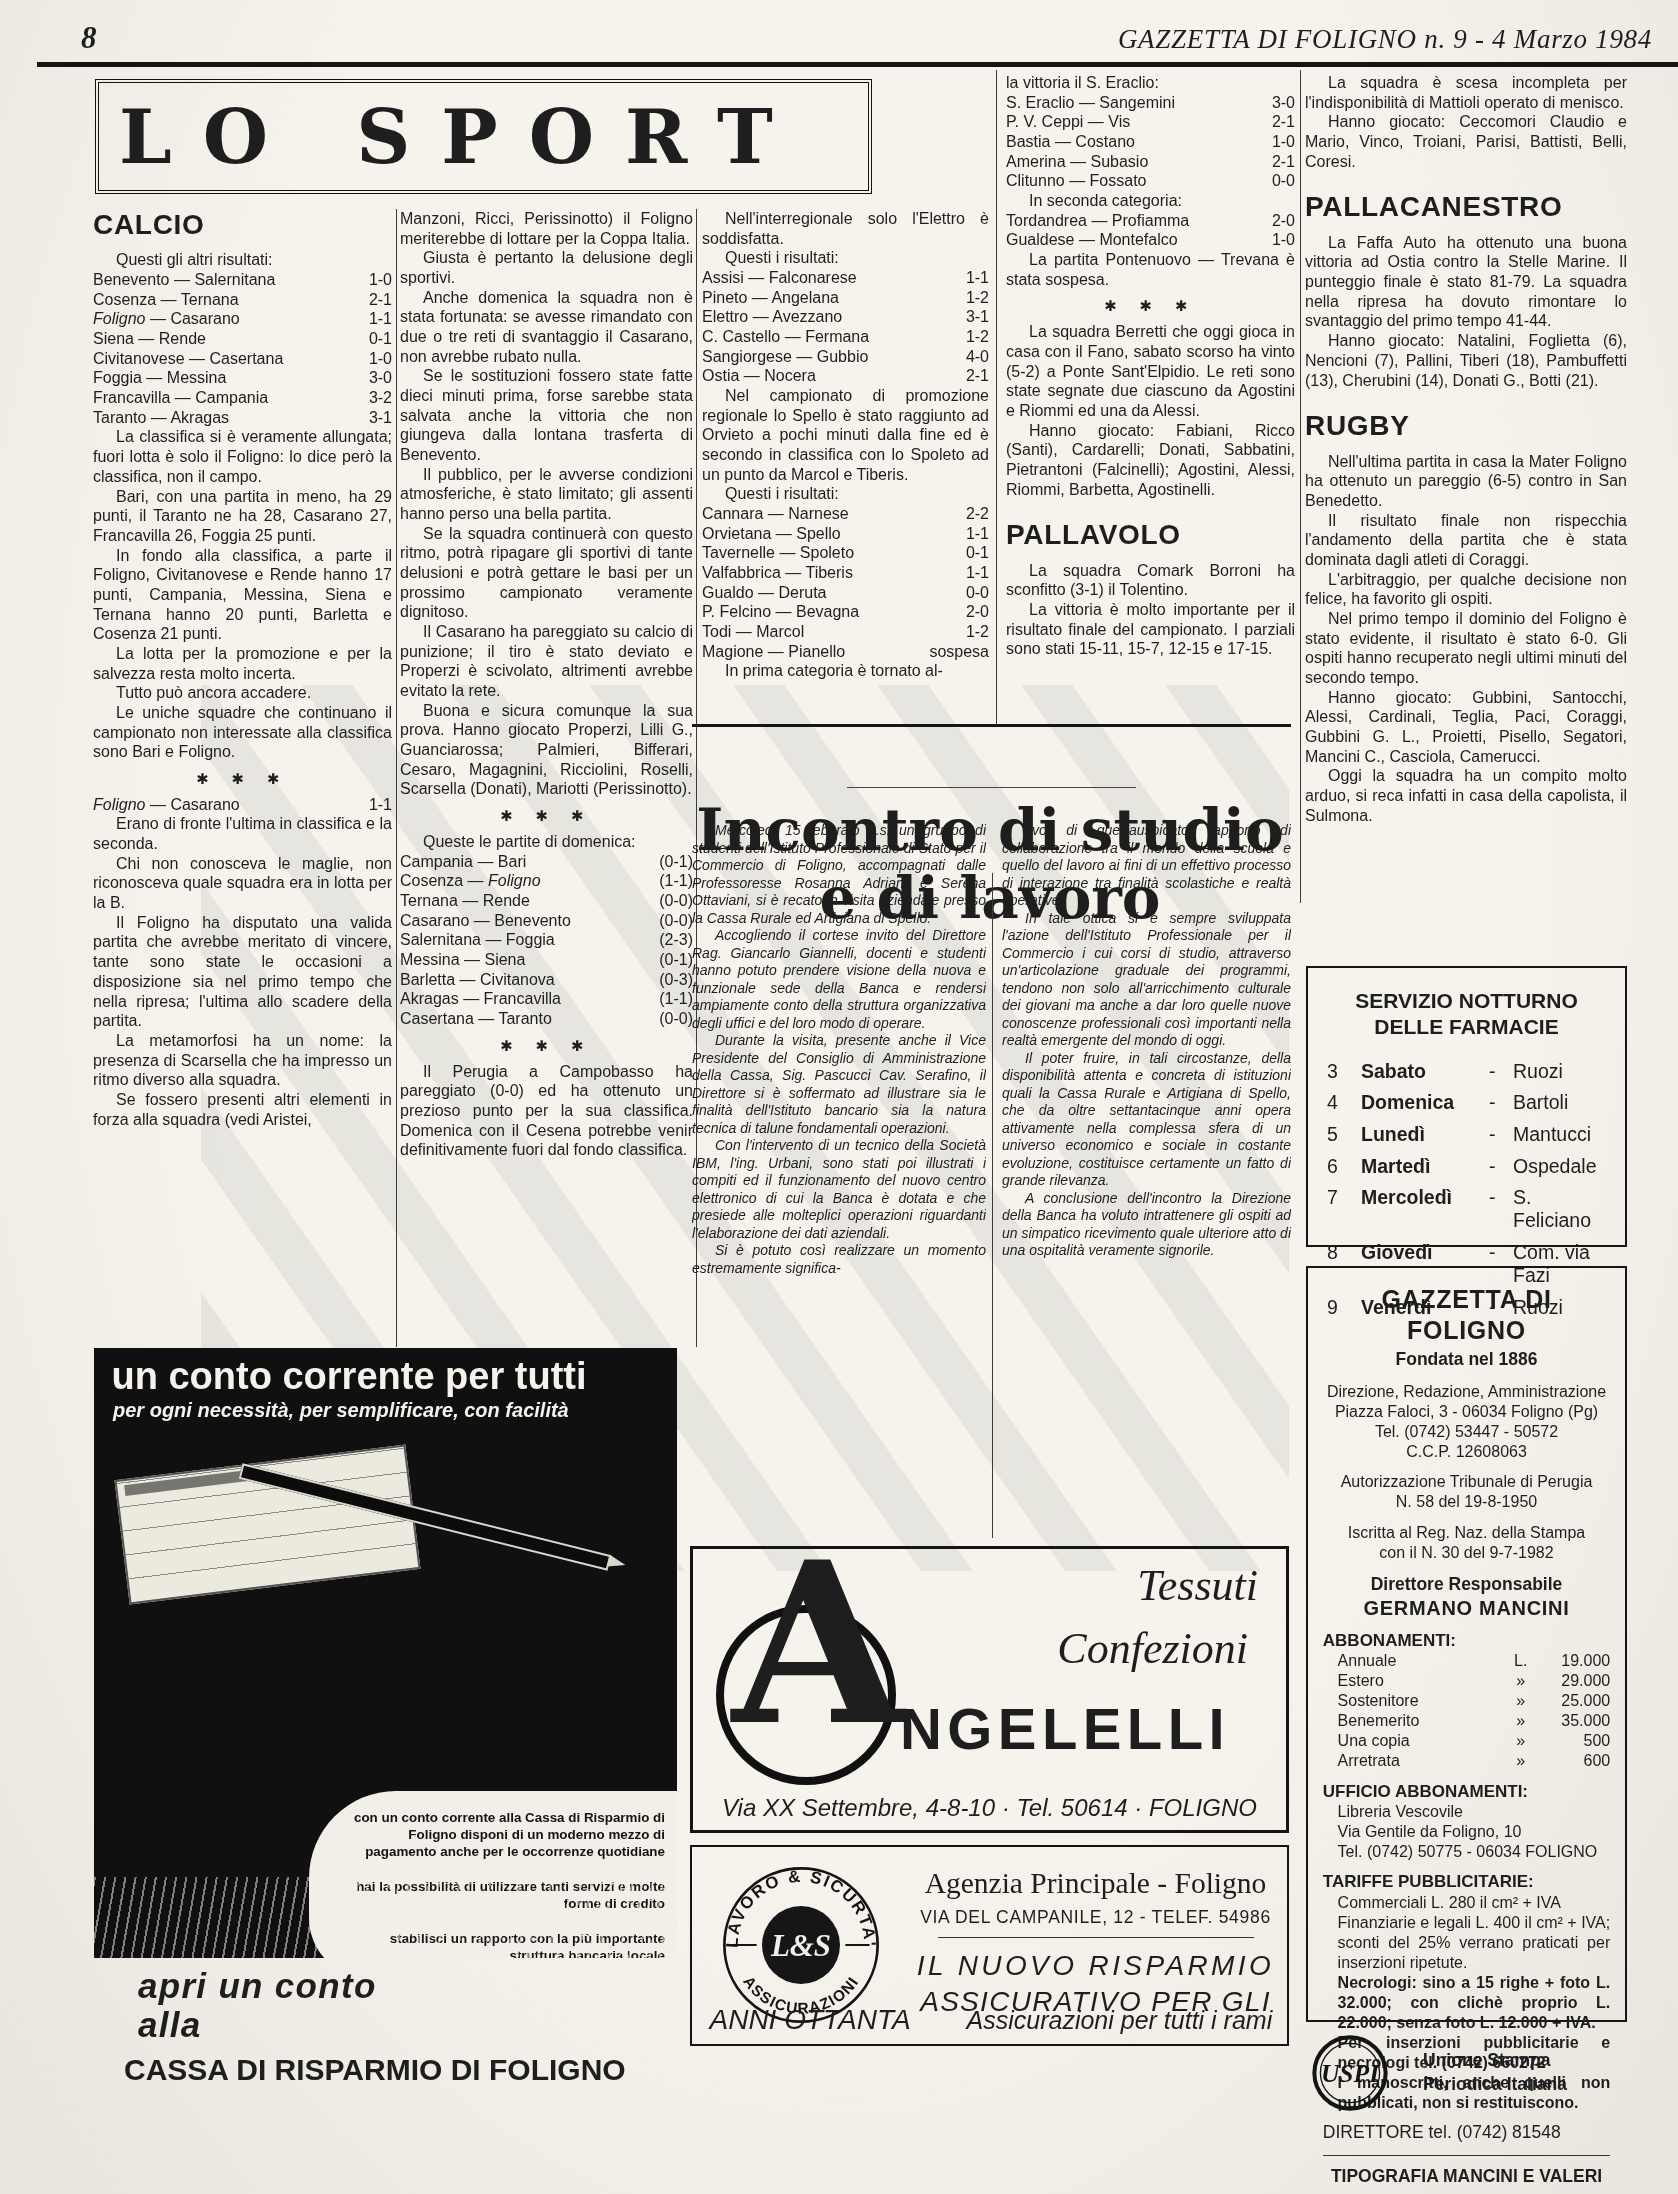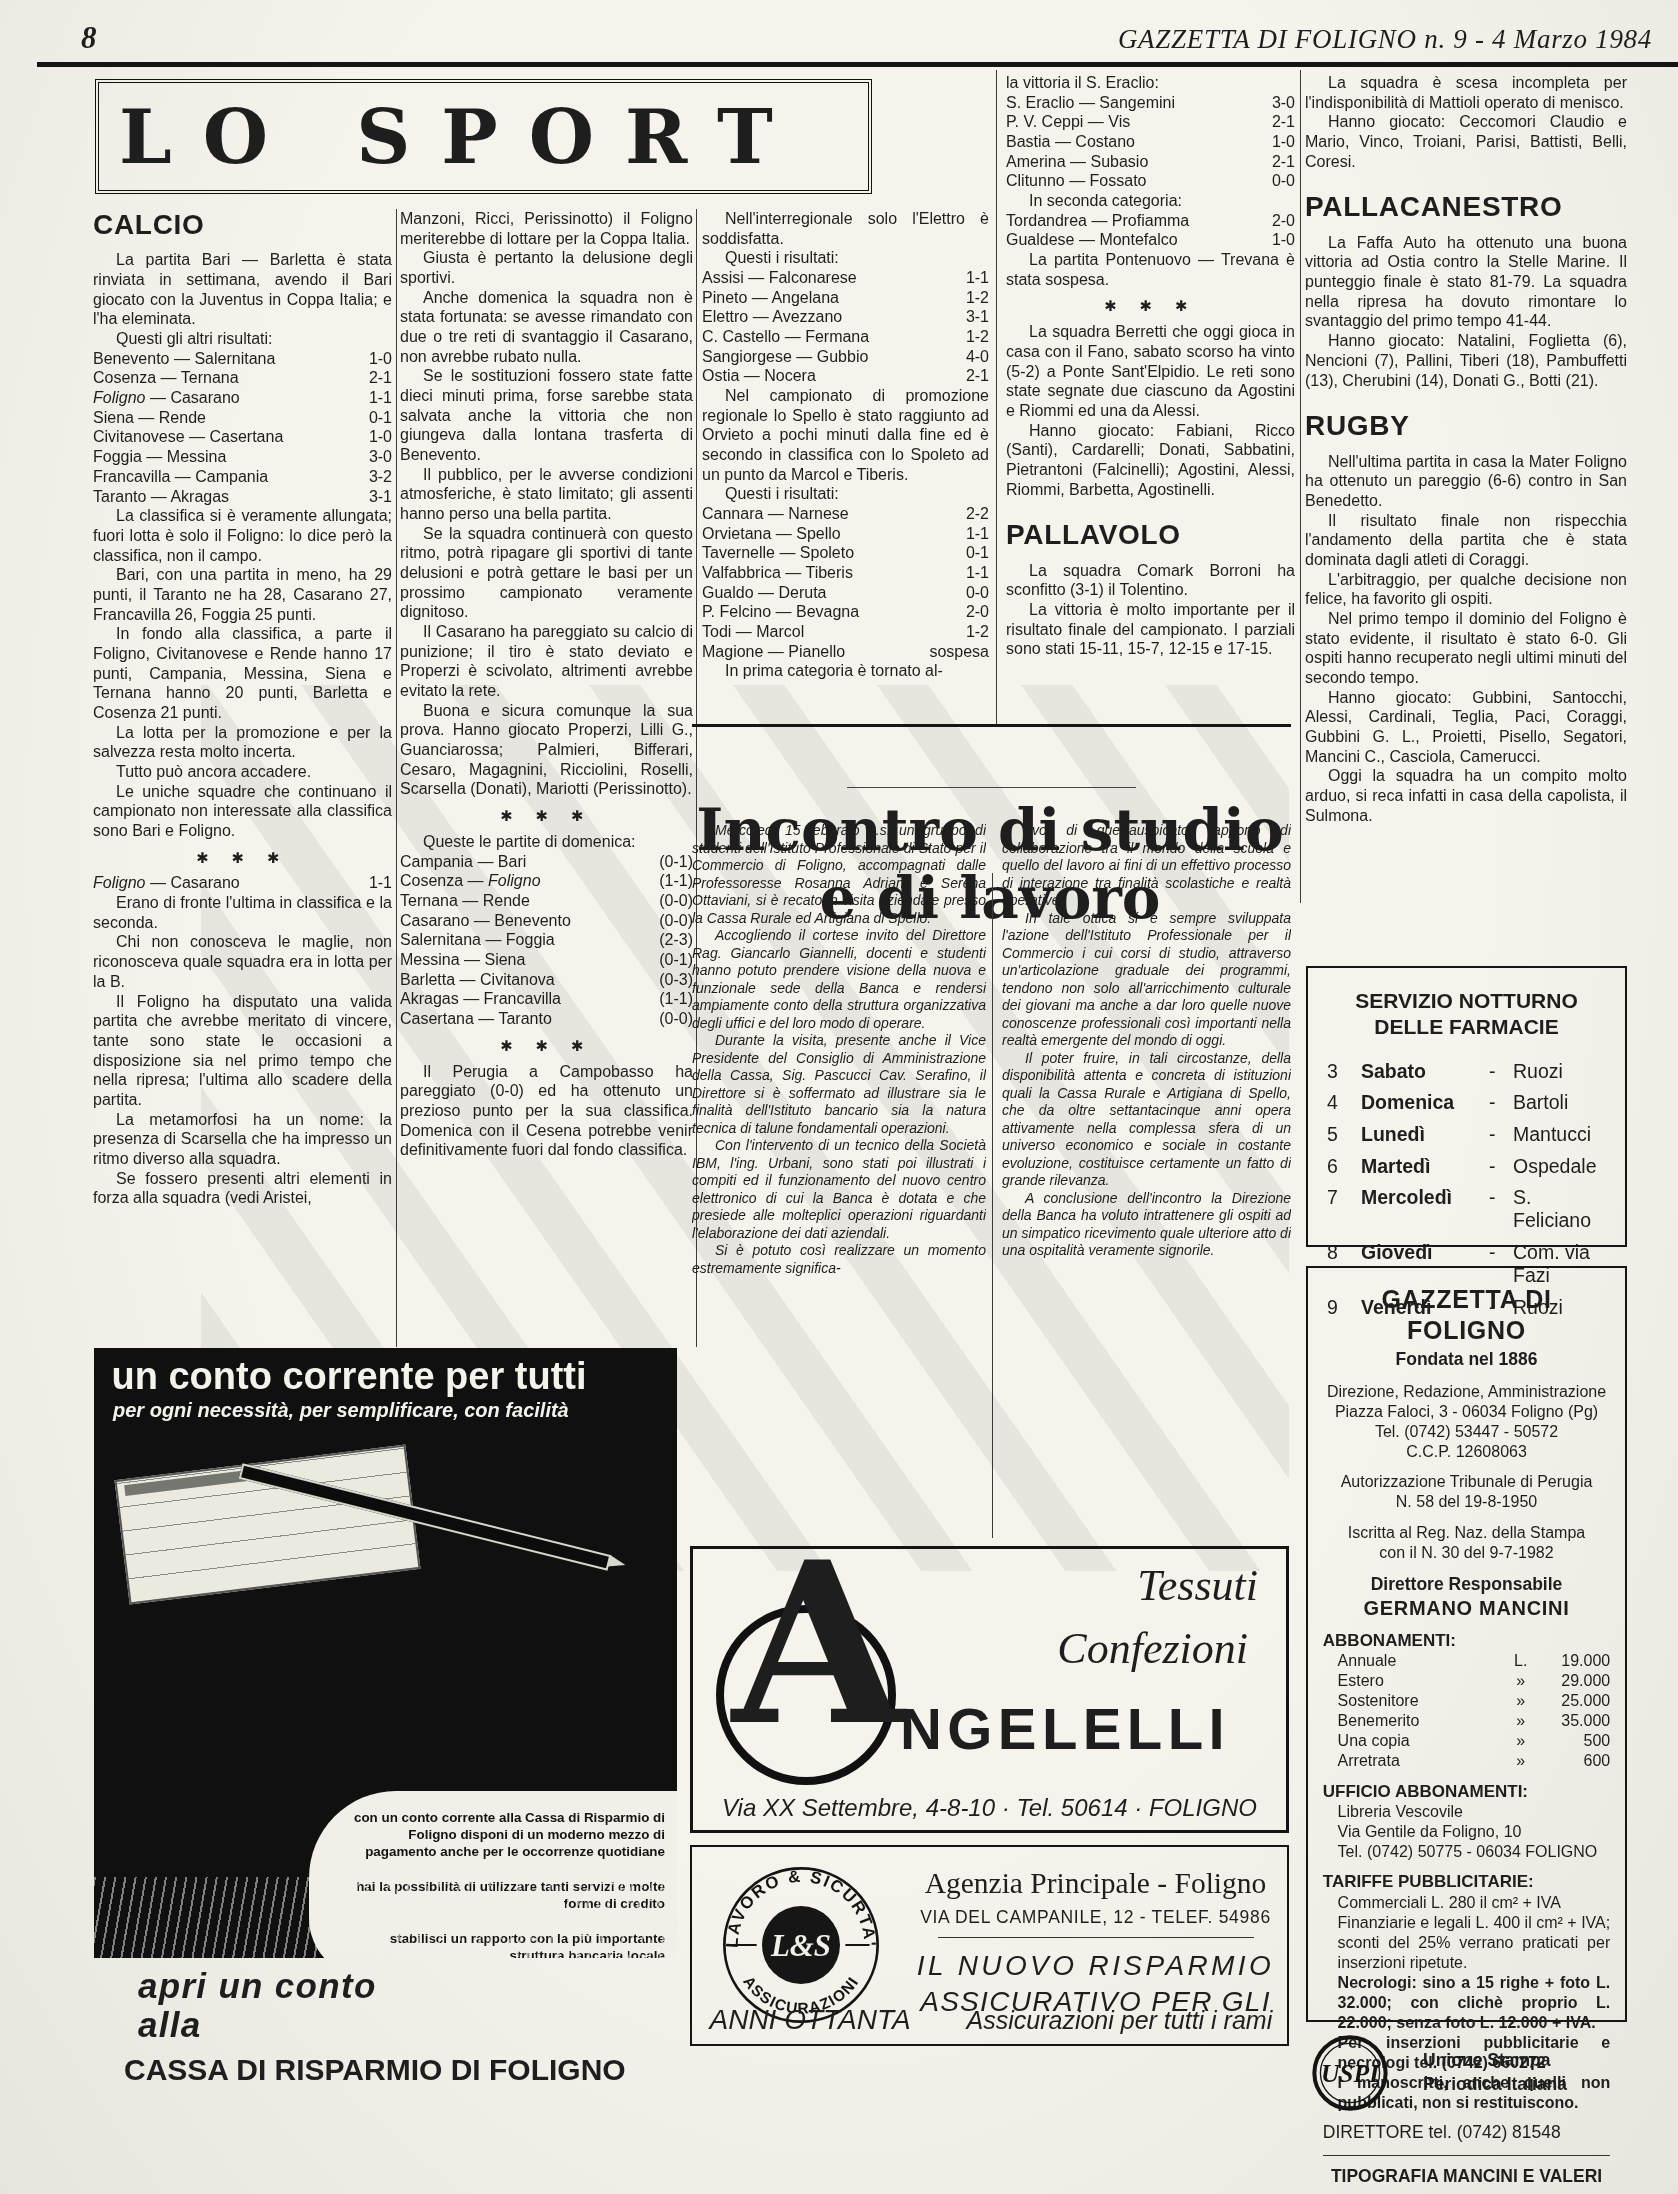--- a/index.html
+++ b/index.html
@@ -138,21 +138,20 @@
 
   <div class="wm"></div>
 
   <div class="vrule" style="left:396px;top:209px;height:1138px;"></div>
   <div class="vrule" style="left:696px;top:209px;height:1138px;"></div>
   <div class="vrule" style="left:996px;top:70px;height:654px;"></div>
   <div class="vrule" style="left:1300px;top:70px;height:833px;"></div>
 
   <div id="col1" class="col" style="left:93px;top:208px;width:299px;height:1139px;">
       <div class="sec-h">CALCIO</div>
-      <p class="para">La partita Bari — Barletta è stata rinviata in settimana, avendo il Bari giocato con la Juventus in Coppa Italia; e l'ha eleminata.</p>
       <p class="para">Questi gli altri risultati:</p>
       <div class="res">
         <span class="res-t">Benevento — Salernitana</span>
         <span class="res-s">1-0</span>
       </div>
       <div class="res">
         <span class="res-t">Cosenza — Ternana</span>
         <span class="res-s">2-1</span>
       </div>
       <div class="res">
@@ -348,21 +347,21 @@
       <p class="para">La squadra Comark Borroni ha sconfitto (3-1) il Tolentino.</p>
       <p class="para">La vittoria è molto importante per il risultato finale del campionato. I parziali sono stati 15-11, 15-7, 12-15 e 17-15.</p>
     </div>
   <div id="col5" class="col" style="left:1305px;top:73px;width:322px;height:883px;">
       <p class="para">La squadra è scesa incompleta per l'indisponibilità di Mattioli operato di menisco.</p>
       <p class="para">Hanno giocato: Ceccomori Claudio e Mario, Vinco, Troiani, Parisi, Battisti, Belli, Coresi.</p>
       <div class="sec-h">PALLACANESTRO</div>
       <p class="para">La Faffa Auto ha ottenuto una buona vittoria ad Ostia contro la Stelle Marine. Il punteggio finale è stato 81-79. La squadra nella ripresa ha dovuto rimontare lo svantaggio del primo tempo 41-44.</p>
       <p class="para">Hanno giocato: Natalini, Foglietta (6), Nencioni (7), Pallini, Tiberi (18), Pambuffetti (13), Cherubini (14), Donati G., Botti (21).</p>
       <div class="sec-h">RUGBY</div>
-      <p class="para">Nell'ultima partita in casa la Mater Foligno ha ottenuto un pareggio (6-6) contro in San Benedetto.</p>
+      <p class="para">Nell'ultima partita in casa la Mater Foligno ha ottenuto un pareggio (6-5) contro in San Benedetto.</p>
       <p class="para">Il risultato finale non rispecchia l'andamento della partita che è stata dominata dagli atleti di Coraggi.</p>
       <p class="para">L'arbitraggio, per qualche decisione non felice, ha favorito gli ospiti.</p>
       <p class="para">Nel primo tempo il dominio del Foligno è stato evidente, il risultato è stato 6-0. Gli ospiti hanno recuperato negli ultimi minuti del secondo tempo.</p>
       <p class="para">Hanno giocato: Gubbini, Santocchi, Alessi, Cardinali, Teglia, Paci, Coraggi, Gubbini G. L., Proietti, Pisello, Segatori, Mancini C., Casciola, Camerucci.</p>
       <p class="para">Oggi la squadra ha un compito molto arduo, si reca infatti in casa della capolista, il Sulmona.</p>
     </div>
 
   <div class="art-rule"></div>
   <div class="art-kicker-ul"></div>
   <div class="art-headline">Incontro di studio e di lavoro</div>

